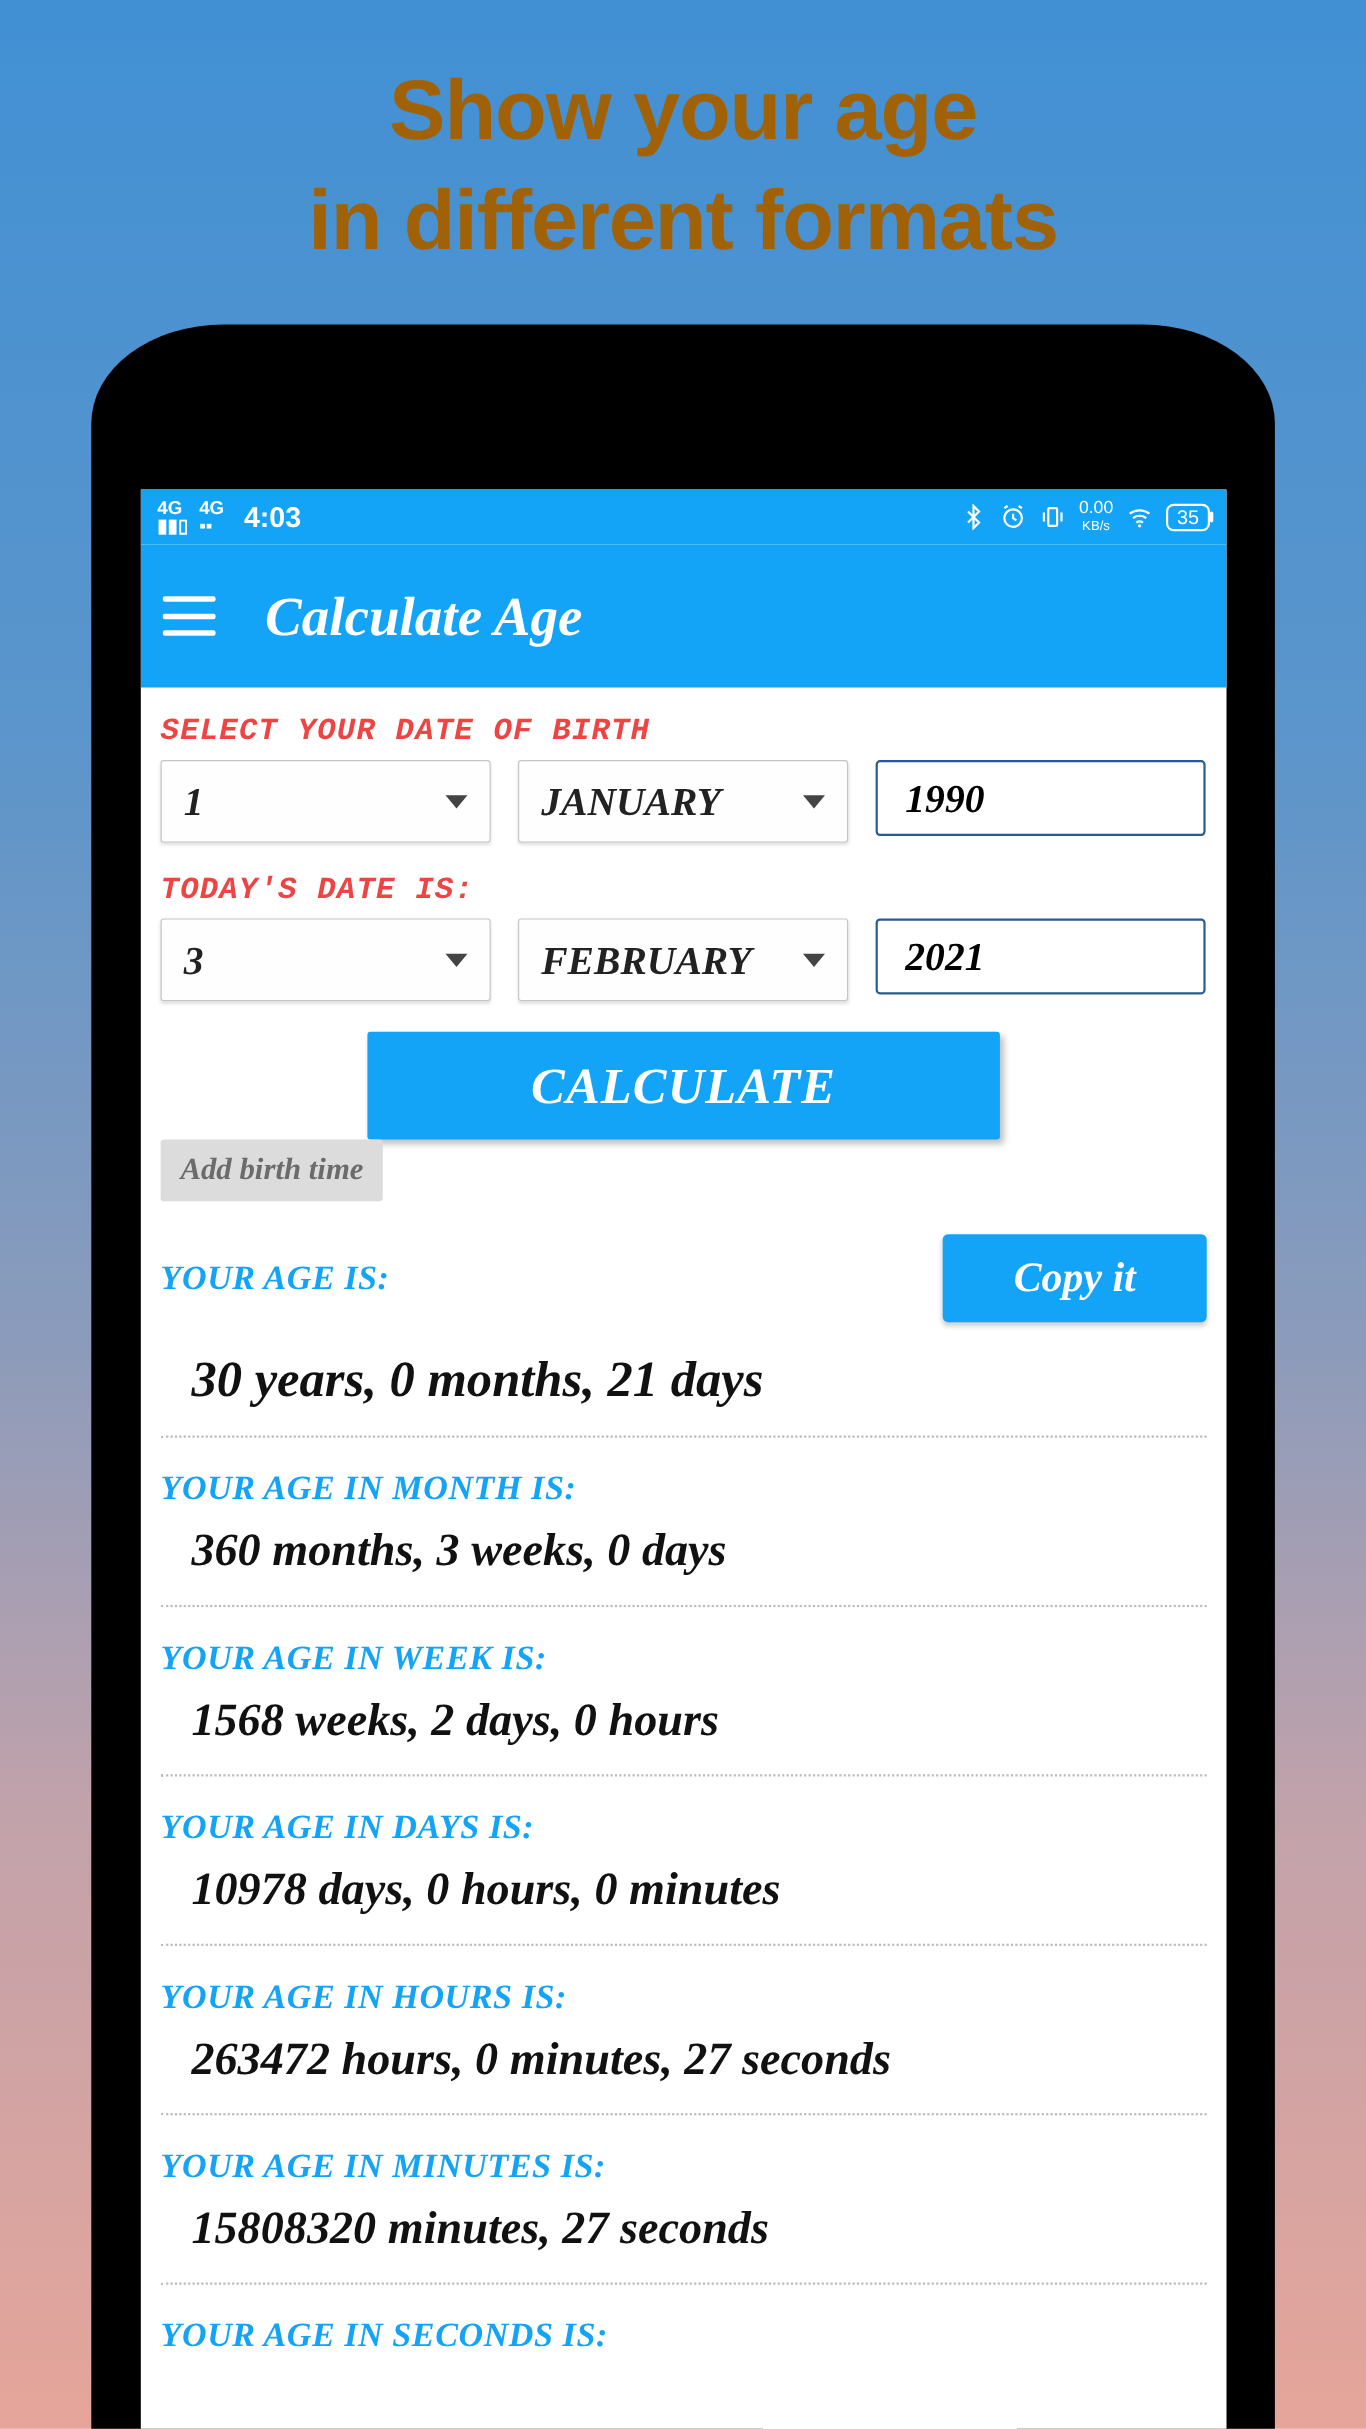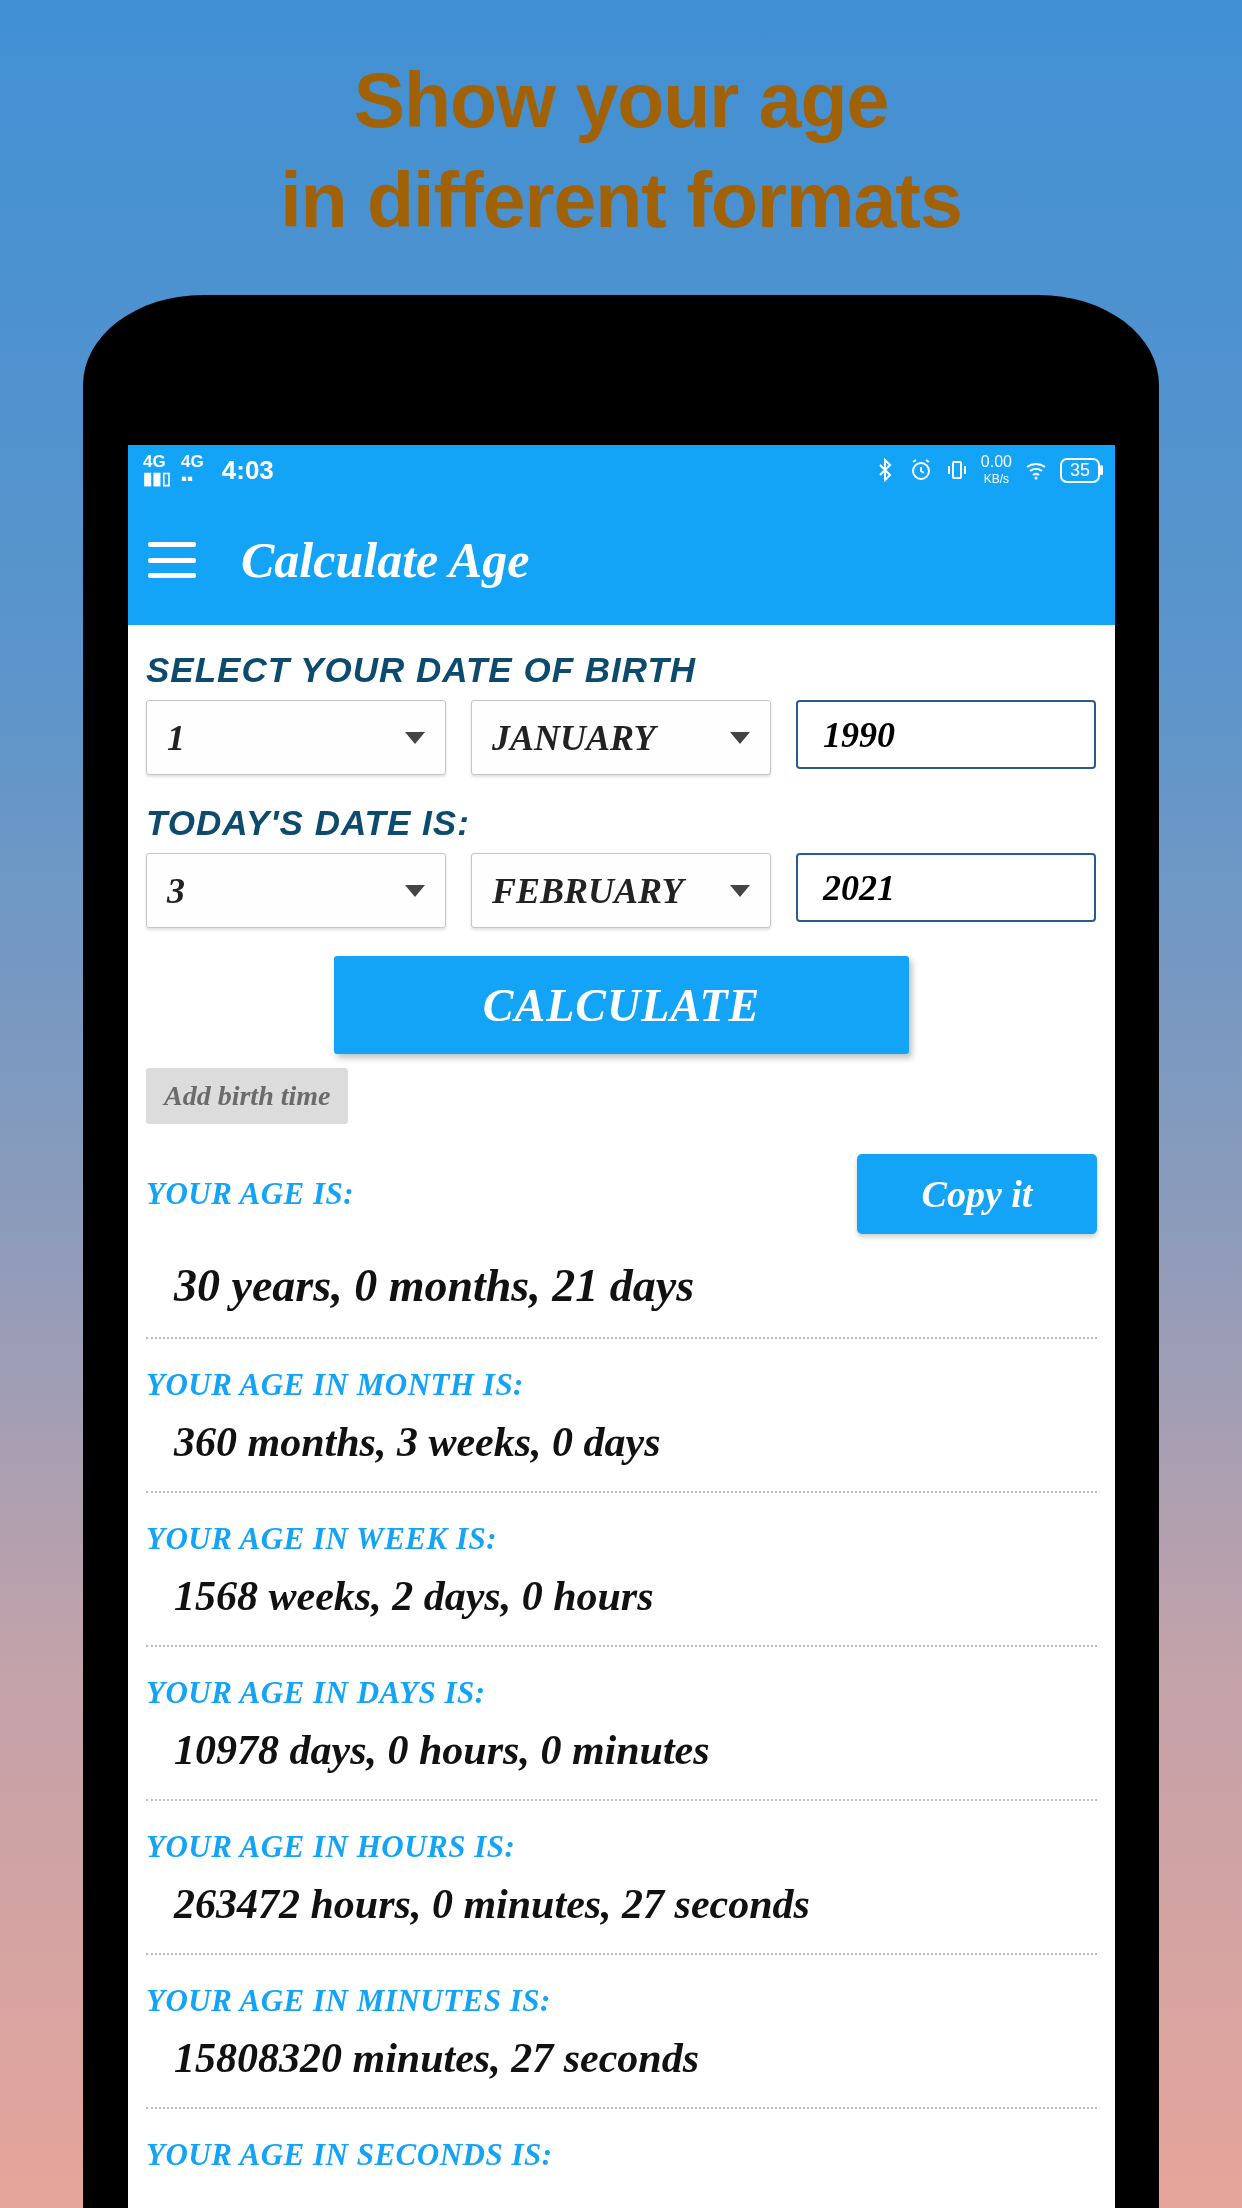--- a/index.html
+++ b/index.html
@@ -68,22 +68,22 @@
   }
   .menu-icon { width: 48px; height: 36px; display:flex; flex-direction:column; justify-content:space-between; }
   .menu-icon span { display:block; height:5px; background:#fff; border-radius:2px; }
   .app-title {
     color: #fff; font-style: italic; font-weight: bold; font-size: 50px;
     margin-left: 45px; font-family: Georgia, serif;
   }
   
   .content { padding: 25px 18px 0 18px; }
   .field-label {
-    color: #0c4a6e; font-style: italic; font-weight: bold; font-size: 35px;
-    letter-spacing: 1px; margin-bottom: 10px; font-family: Liberation Sans, sans-serif;
+    color: #ef4444; font-style: italic; font-weight: bold; font-size: 28px;
+    letter-spacing: 1px; margin-bottom: 10px; font-family: Liberation Mono, monospace;
   }
   .date-row { display: flex; gap: 25px; margin-bottom: 28px; }
   .dropdown {
     height: 75px;
     border: 1px solid #c5c5c5;
     border-radius: 3px;
     background: #fefefe;
     box-shadow: 0 2px 3px rgba(0,0,0,0.12);
     display: flex; align-items: center;
     padding: 0 20px;
@@ -100,21 +100,21 @@
   .dropdown.day { width: 300px; }
   .dropdown.month { width: 300px; }
   .yearbox {
     width: 300px; height: 69px;
     border: 2px solid #2a5a93;
     border-radius: 4px;
     display:flex; align-items:center; padding: 0 25px;
     font-family: Georgia, serif; font-size: 36px; font-weight: 600; font-style: italic;
   }
   .calc-btn {
-    display:block; margin: 15px auto 14px auto;
+    display:block; margin: 15px auto 0 auto;
     background: #13a3f7; color:#fff; border:none;
     width: 575px; height: 98px;
     font-family: Georgia, serif; font-style: italic; font-weight: bold;
     font-size: 46px; letter-spacing: 1px;
     box-shadow: 3px 4px 6px rgba(0,0,0,0.25);
     border-radius: 3px;
   }
   .add-time-btn {
     background: #dcdcdc; color:#6b6b6b; border:none;
     padding: 12px 18px; font-family: Georgia, serif; font-style: italic; font-weight:600;

